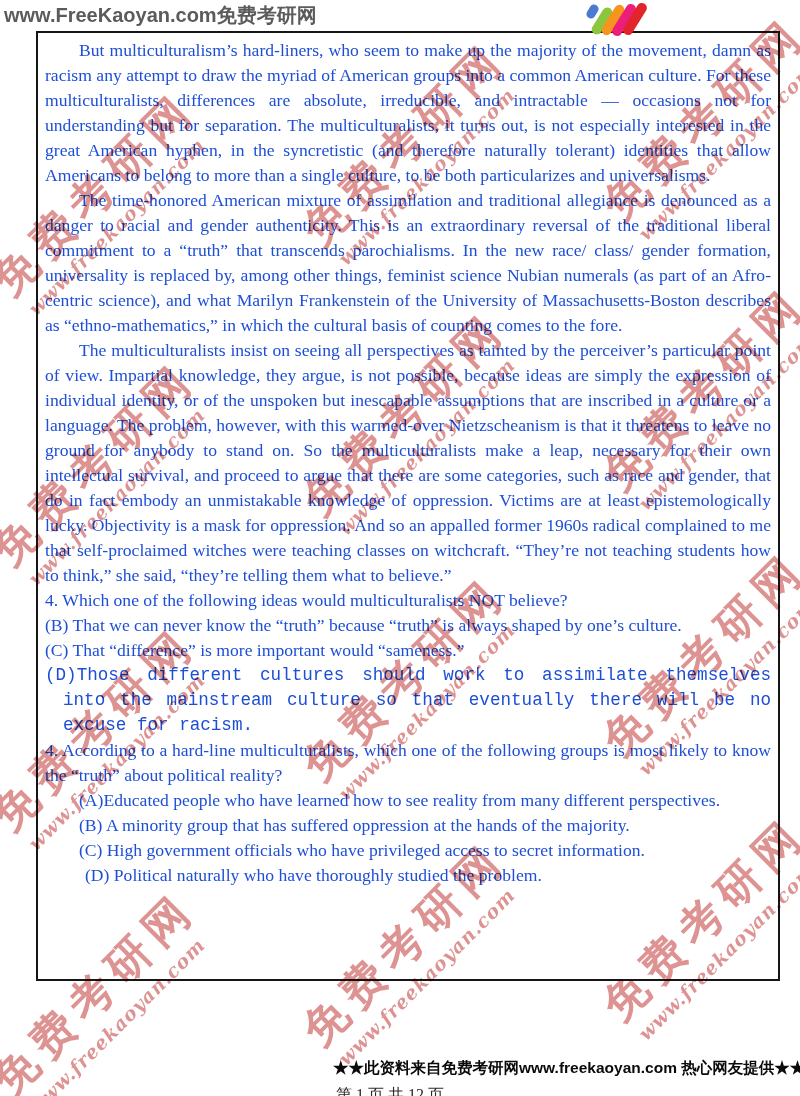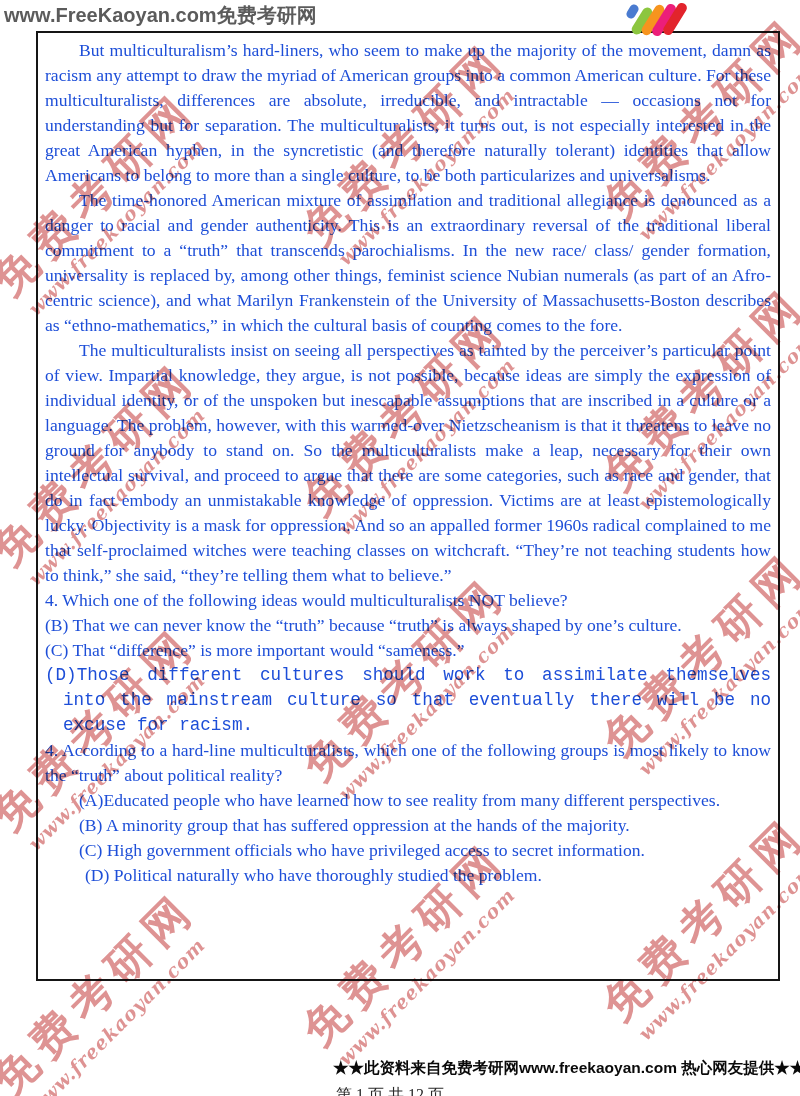--- a/index.html
+++ b/index.html
@@ -2,21 +2,21 @@
 <html style="--wm-color: #c43b3b;"><head>
 <meta charset="utf-8">
 <style>
   html,body{margin:0;padding:0;}
   body{
     width:800px;height:1096px;position:relative;overflow:hidden;
     background:#ffffff;font-family:"Liberation Serif",serif;
   }
   
   .site-header{
-    position:absolute;left:0;top:0;width:640px;height:30px;background:#fff;z-index:3;padding-left:40px;
+    position:absolute;left:0;top:0;width:640px;height:30px;background:#fff;z-index:3;
   }
   .site-url{
     position:absolute;left:4px;top:2px;
     font-family:"Liberation Sans",sans-serif;font-size:20px;font-weight:bold;color:#5b5b5b;
     letter-spacing:0px;
   }
   .logo{position:absolute;right:0px;top:0px;width:56px;height:42px;z-index:4;}
   .logo span{position:absolute;border-radius:6px;transform:rotate(32deg);}
   .logo .s0{width:9px;height:15px;left:4px;top:4px;}
   .logo .s1{width:10px;height:30px;left:13px;top:6px;}

